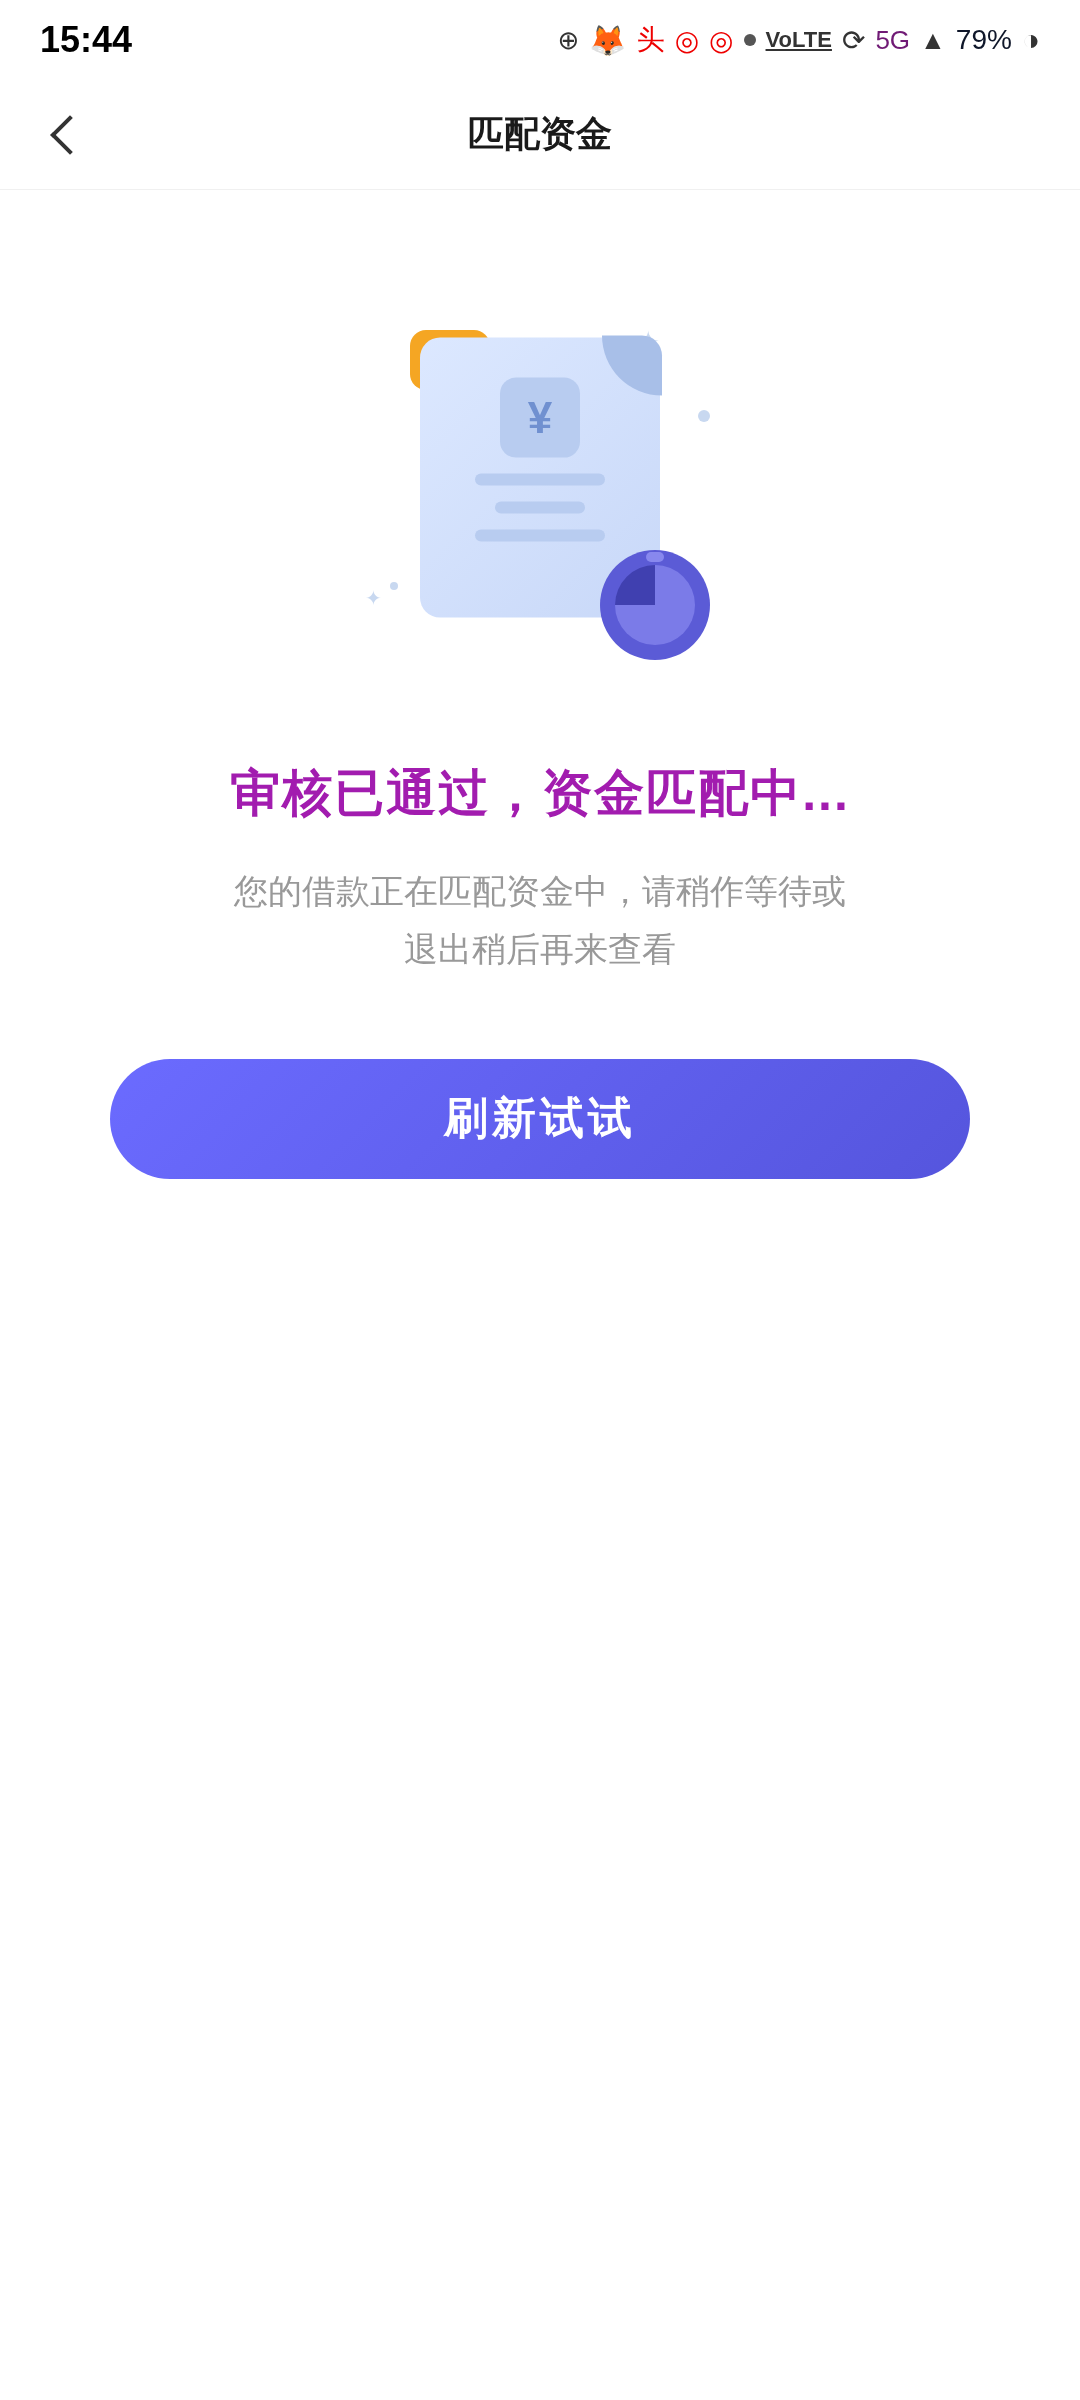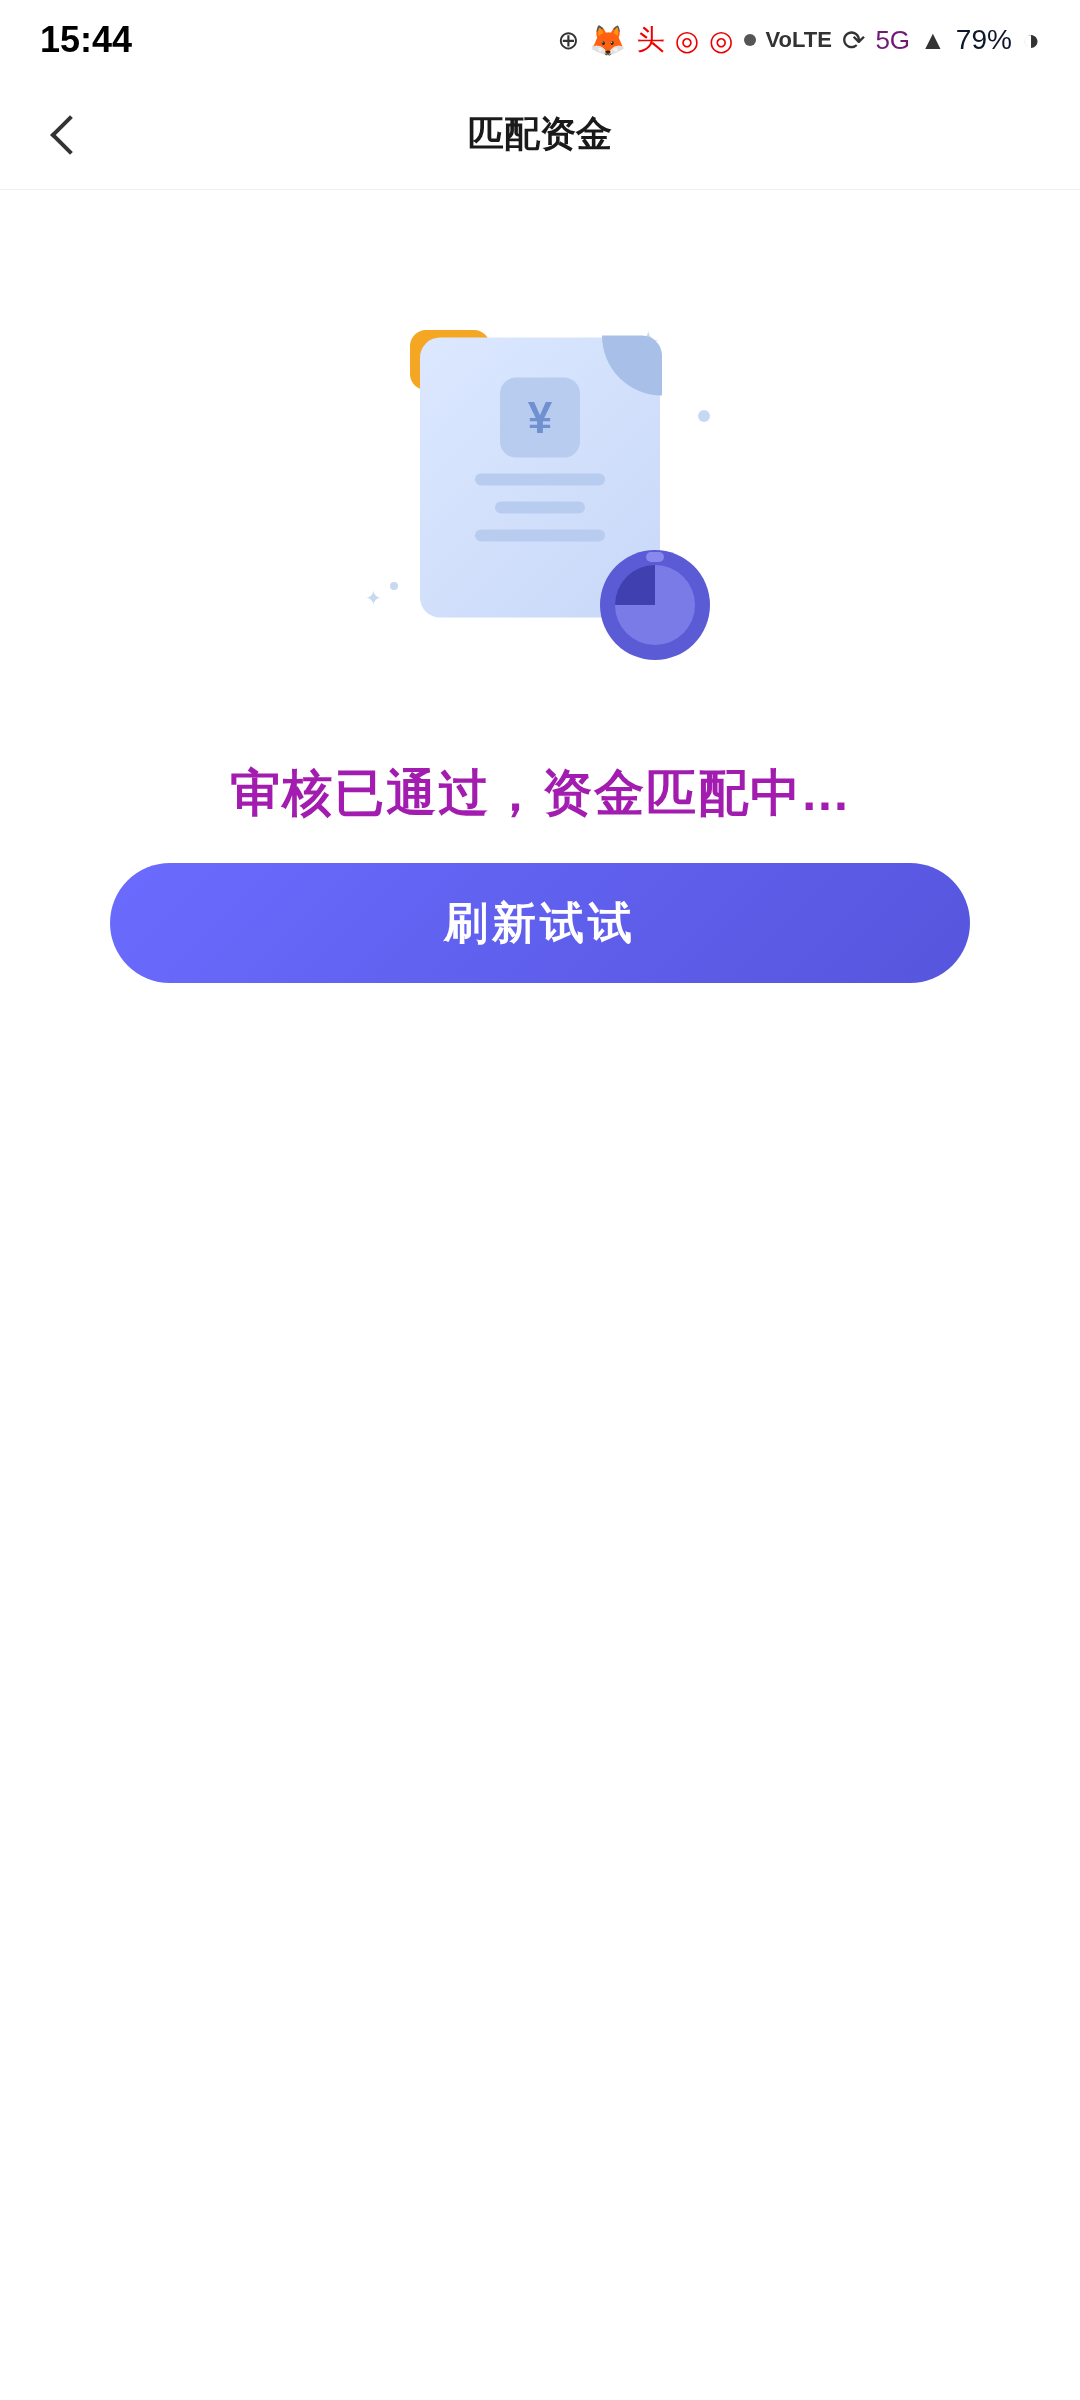--- a/index.html
+++ b/index.html
@@ -330,21 +330,21 @@
     <span class="status-icon-item" style="color:#f5a623; font-size:30px;">🦊</span>
 
     <span class="status-icon-item" style="color:#e00; font-size:28px;">头</span>
 
     <span class="status-icon-item" style="color:#e00; font-size:28px;">◎</span>
 
     <span class="status-icon-item" style="color:#e00; font-size:28px;">◎</span>
 
     <span style="width:12px; height:12px; background:#555; border-radius:50%; display:inline-block;"></span>
 
-    <span style="font-size:22px; font-weight:700; color:#333;">VoLTE</span>
+    <span style="font-size:22px; font-weight:700; color:#333;text-decoration:underline;">VoLTE</span>
 
     <span style="font-size:28px; color:#333;">⟳</span>
 
     <span style="font-size:26px; color:#701a75;">5G</span>
     <span style="font-size:26px; color:#333;">▲</span>
 
     <span class="status-battery">79%</span>
     <span style="font-size:30px; color:#333;">◑</span>
   </div>
 </div>
@@ -384,18 +384,21 @@
 
     <div class="timer-circle">
       <div class="timer-dot"></div>
       <div class="timer-pie"></div>
     </div>
 
   </div>
 
   <div class="status-title">审核已通过，资金匹配中...</div>
 
+  <div class="status-desc">
+    <span>您的借款正在匹配资金中，请稍作等待或<br>退出稍后再来查看</span>
+  </div>
 
   <button class="refresh-btn">
     <span class="refresh-btn-label">刷新试试</span>
   </button>
 
 </div>
 
 </body></html>

